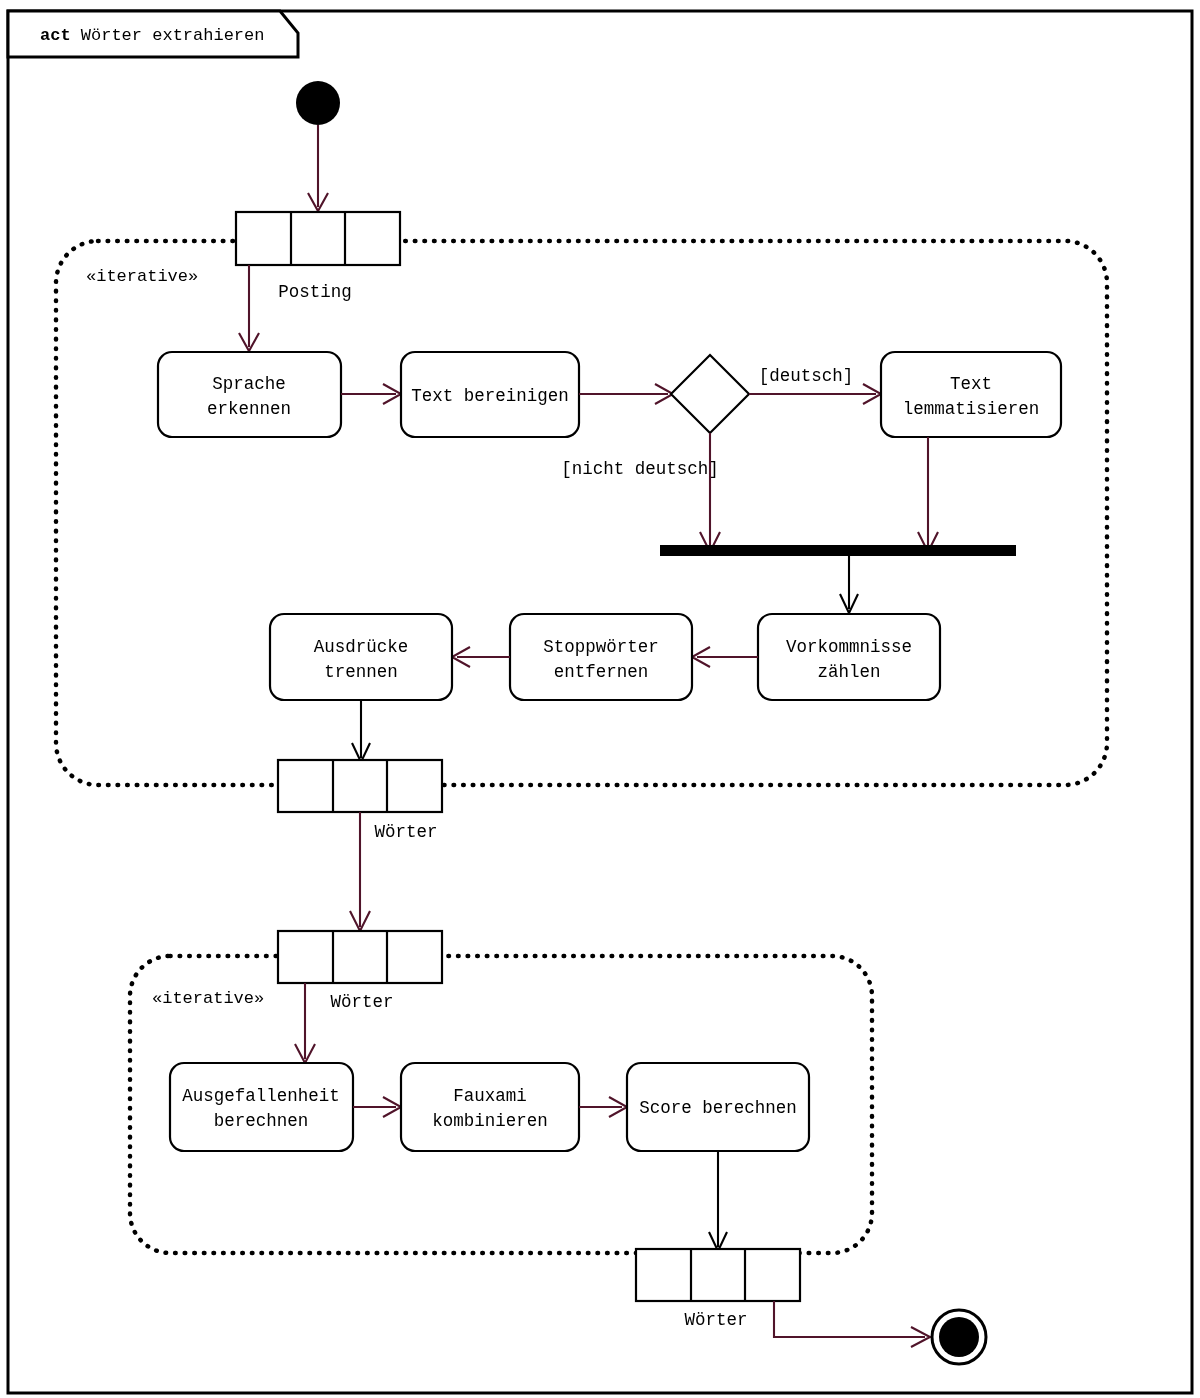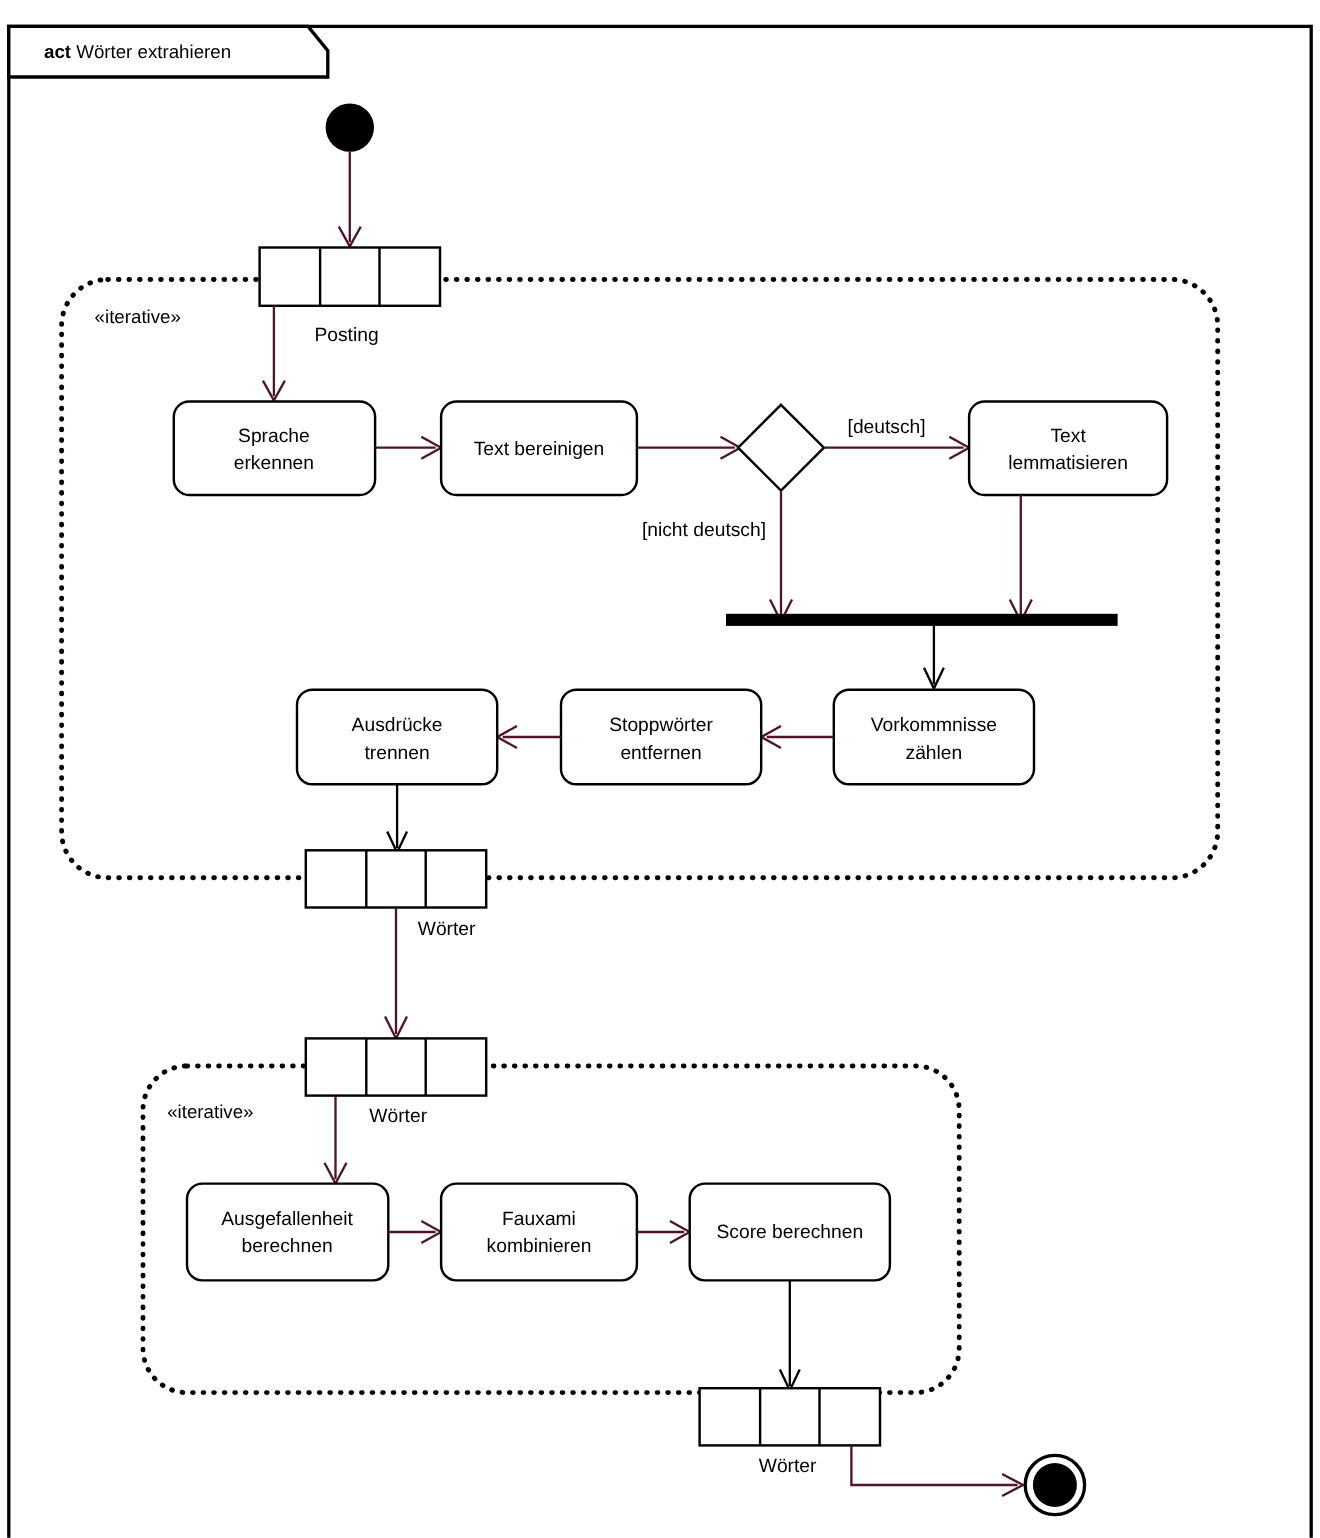--- a/index.html
+++ b/index.html
@@ -9,23 +9,24 @@
   }
   body {
     width: 1200px;
     height: 1398px;
     font-family: "Liberation Sans", sans-serif;
     position: relative;
     overflow: hidden;
   }
   #diagram-root {
     position: absolute;
-    left: 0; top: 16px;
+    left: 0; top: 3px;
     width: 1200px;
     height: 1156px;
+    font-family: Liberation Mono, monospace;
   }
   svg#canvas {
     position: absolute;
     left: 0; top: 0;
     width: 1200px;
     height: 1398px;
     display: block;
   }
   .frame-title-text {
     font-size: 17px;

